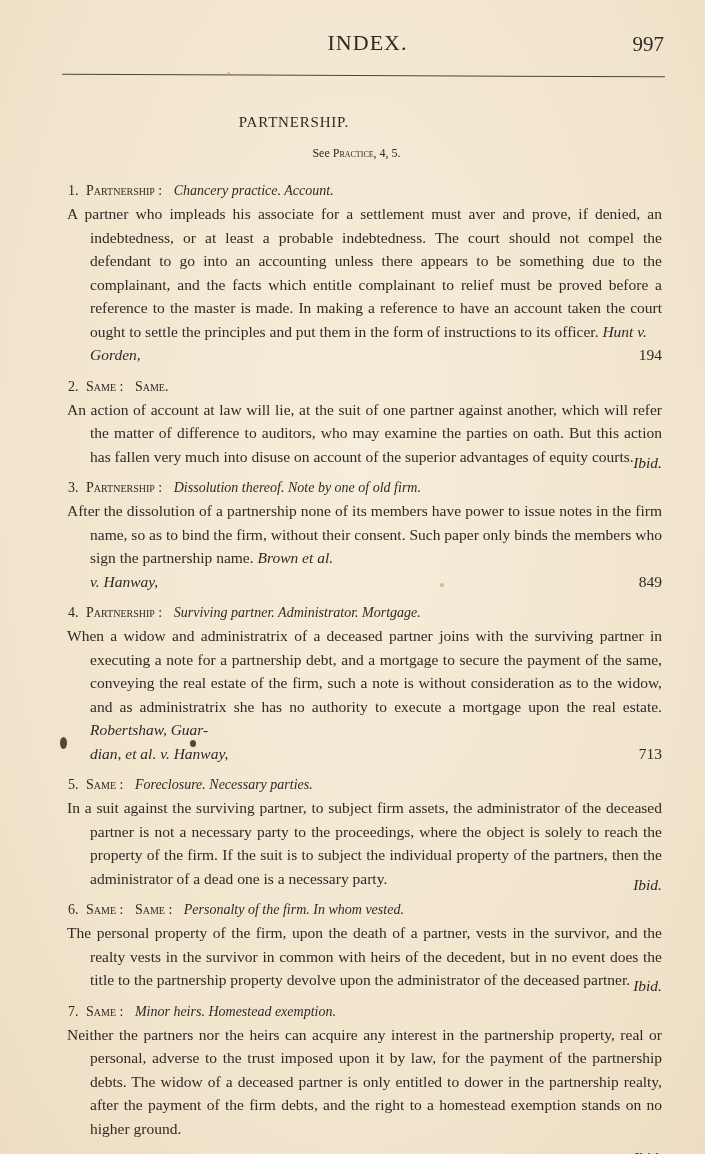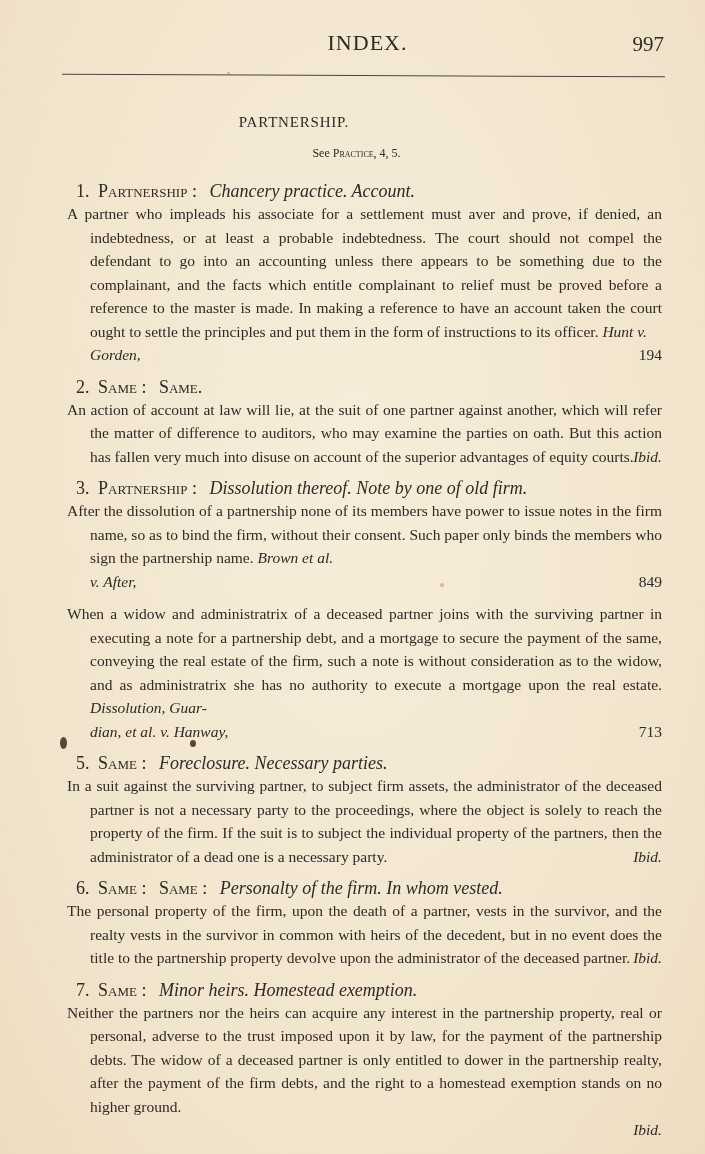--- a/index.html
+++ b/index.html
@@ -80,24 +80,24 @@
     .entries {
       position: absolute;
       top: 180px;
       left: 52px;
       width: 610px;
     }
     .entry {
       margin-bottom: 9px;
     }
     .entry-head {
-      font-size: 18px;
+      font-size: 14px;
       line-height: 22px;
       white-space: nowrap;
-      margin-left: 24px;
+      margin-left: 16px;
     }
     .entry-head .num {
       margin-right: 4px;
     }
     .entry-head .em {
       font-style: italic;
       margin-left: 8px;
     }
     .entry-body {
       font-size: 15.5px;
@@ -119,20 +119,21 @@
     .cite-line .cite-text {
       font-style: italic;
     }
     .cite-line .ref {
       position: absolute;
       right: 0;
       top: 0;
     }
     .cite-line .ref.italic {
       font-style: italic;
+      margin-top: 6px;
     }
     .stain {
       position: absolute;
       width: 7px;
       height: 12px;
       border-radius: 50%;
       background: #3a2a1a;
       opacity: 0.85;
     }
     .fleck {
@@ -197,29 +198,34 @@
       <div class="entry-head">
         <span class="num">3.</span>
         <span class="sc">Partnership :</span>
         <span class="em">Dissolution thereof.   Note by one of old firm.</span>
       </div>
       <div class="entry-body">
         <span>After the dissolution of a partnership none of its members have power to issue notes in the firm name, so as to bind the firm, without their consent. Such paper only binds the members who sign the partnership name.</span>
         <span class="cite">Brown et al.</span>
       </div>
       <div class="cite-line">
-        <span class="cite-text">v. After,</span>
+        <span class="cite-text">v. Hanway,</span>
         <span class="ref">849</span>
       </div>
     </div>
 
     <div class="entry">
+      <div class="entry-head">
+        <span class="num">4.</span>
+        <span class="sc">Partnership :</span>
+        <span class="em">Surviving partner.   Administrator.   Mortgage.</span>
+      </div>
       <div class="entry-body">
         <span>When a widow and administratrix of a deceased partner joins with the surviving partner in executing a note for a partnership debt, and a mortgage to secure the payment of the same, conveying the real estate of the firm, such a note is without consideration as to the widow, and as administratrix she has no authority to execute a mortgage upon the real estate.</span>
-        <span class="cite">Dissolution, Guar-</span>
+        <span class="cite">Robertshaw, Guar-</span>
       </div>
       <div class="cite-line">
         <span class="cite-text">dian, et al. v. Hanway,</span>
         <span class="ref">713</span>
       </div>
     </div>
 
     <div class="entry">
       <div class="entry-head">
         <span class="num">5.</span>

